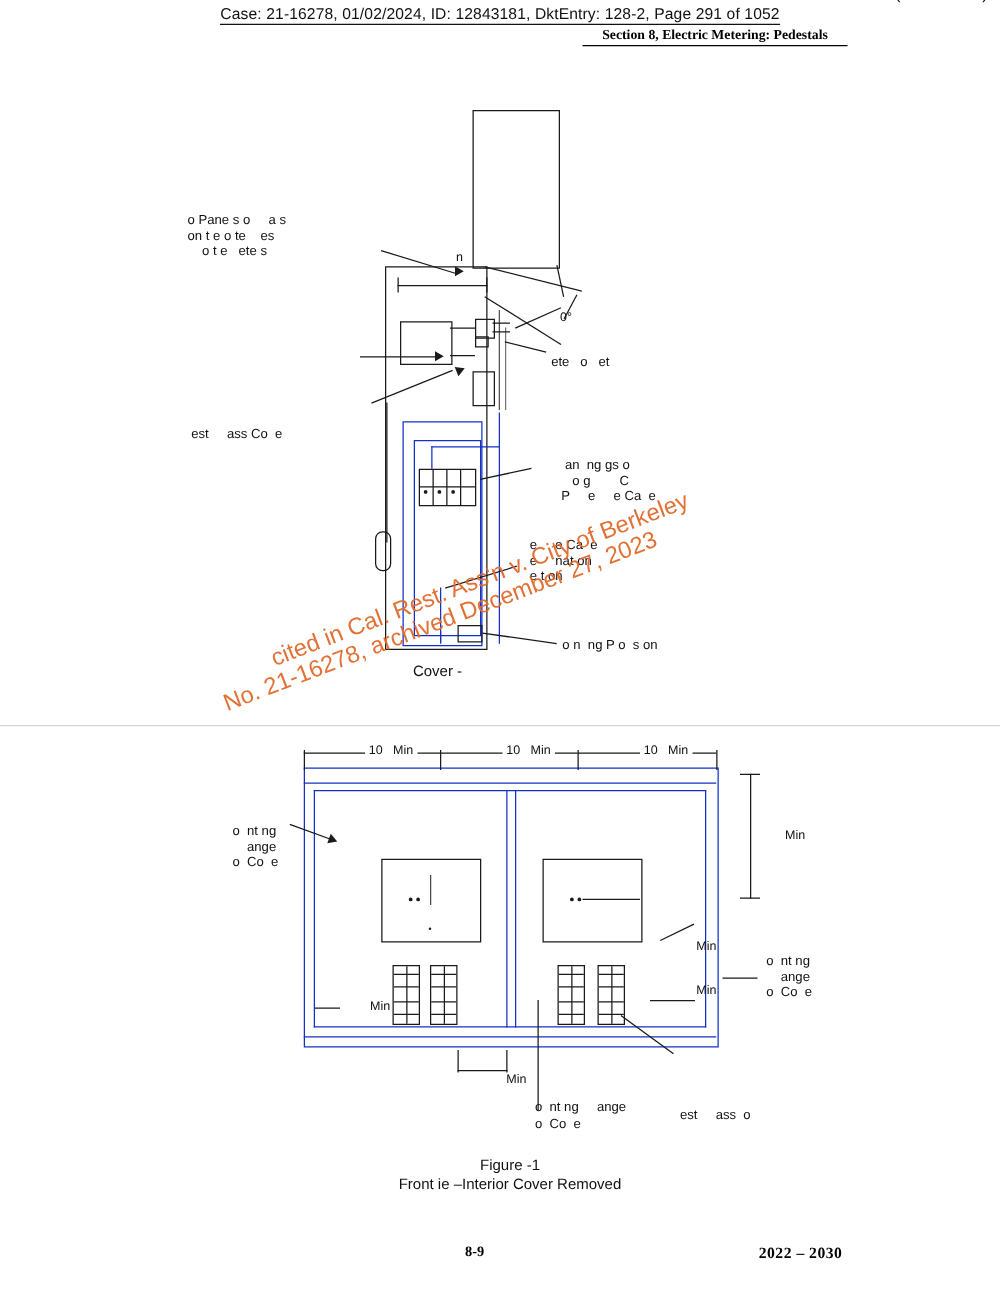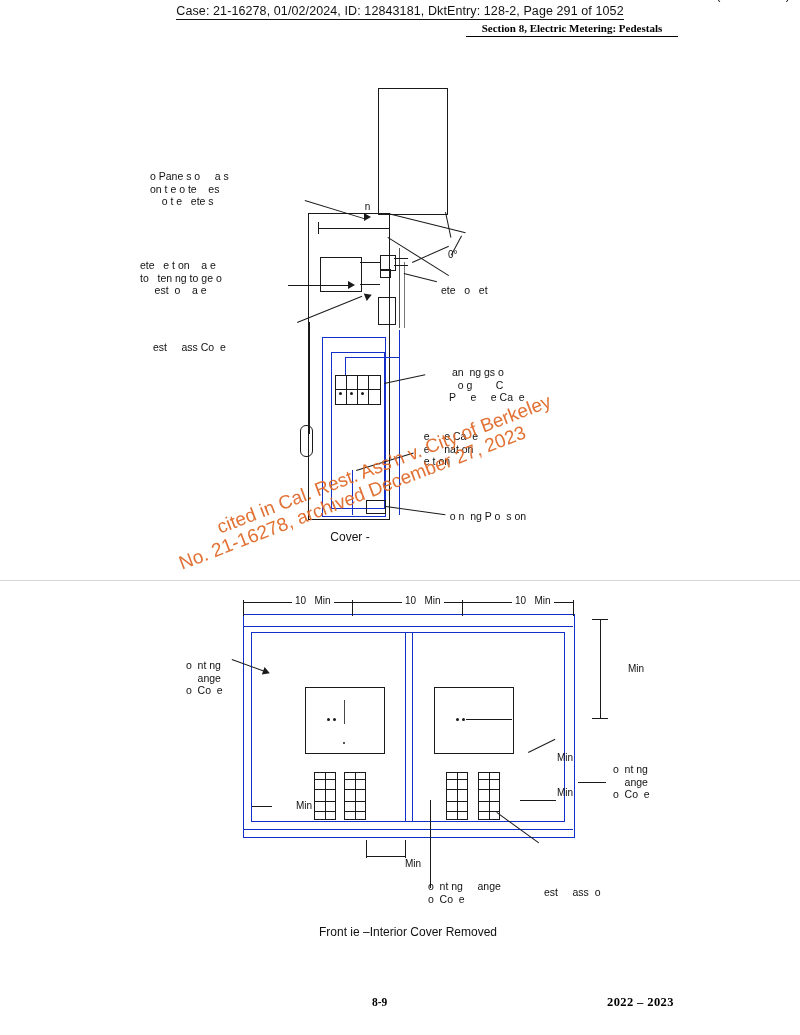--- a/index.html
+++ b/index.html
@@ -245,23 +245,20 @@
 
   <div class="dline" style="left:384px; top:383px; width:42px; height:1px; transform:rotate(-12deg); transform-origin:left top;"></div>
 
   <div class="dline" style="left:356px; top:470px; width:60px; height:1px; transform:rotate(-17deg); transform-origin:left top;"></div>
 
   <div class="dline" style="left:386px; top:506px; width:60px; height:1px; transform:rotate(8deg); transform-origin:left top;"></div>
 
   <div class="lbl rt" style="left:150px; top:170px; width:150px;">o Pane s o     a s
 on t e o te    es
     o t e   ete s</div>
-  <div class="lbl rt" style="left:140px; top:259px; width:150px;">ete   e t on    a e
-to   ten ng to ge o
-     est  o    a e</div>
   <div class="lbl rt" style="left:150px; top:341px; width:140px;"> est     ass Co  e</div>
   <div class="lbl" style="left:438px; top:284px;"> ete   o   et</div>
   <div class="lbl" style="left:449px; top:366px;"> an  ng gs o
    o g        C
 P     e     e Ca  e</div>
   <div class="lbl" style="left:418px; top:430px;">  e     e Ca  e
   e     nat on
   e t on</div>
   <div class="lbl" style="left:444px; top:510px;">  o n  ng P o  s on</div>
   <div class="lbl" style="left:362px; top:201px; font-size:10px;"> n</div>
@@ -363,24 +360,25 @@
      ange
  o  Co  e</div>
   <div class="lbl" style="left:610px; top:763px;"> o  nt ng
      ange
  o  Co  e</div>
   <div class="lbl" style="left:425px; top:880px;"> o  nt ng     ange
  o  Co  e</div>
   <div class="lbl" style="left:541px; top:886px;"> est     ass  o</div>
 
   <div class="cap" style="left:258px; top:925px;">
+    <div>Figure    -1</div>
     <div>Front   ie   –Interior Cover Removed</div>
   </div>
 
   <div class="sep-rule" style="left:0; top:580px; width:800px; opacity:0.35;"></div>
 
   <div class="watermark" style="left:214px; top:518px;">cited in Cal. Rest. Ass'n v. City of Berkeley</div>
   <div class="watermark" style="left:176px; top:554px;">No. 21-16278, archived December 27, 2023</div>
 
   <div class="footer-page">8-9</div>
-  <div class="footer-year">2022 – 2023</div>
+  <div class="footer-year">2022 – 2030</div>
 
 </div>
 
 </body></html>

